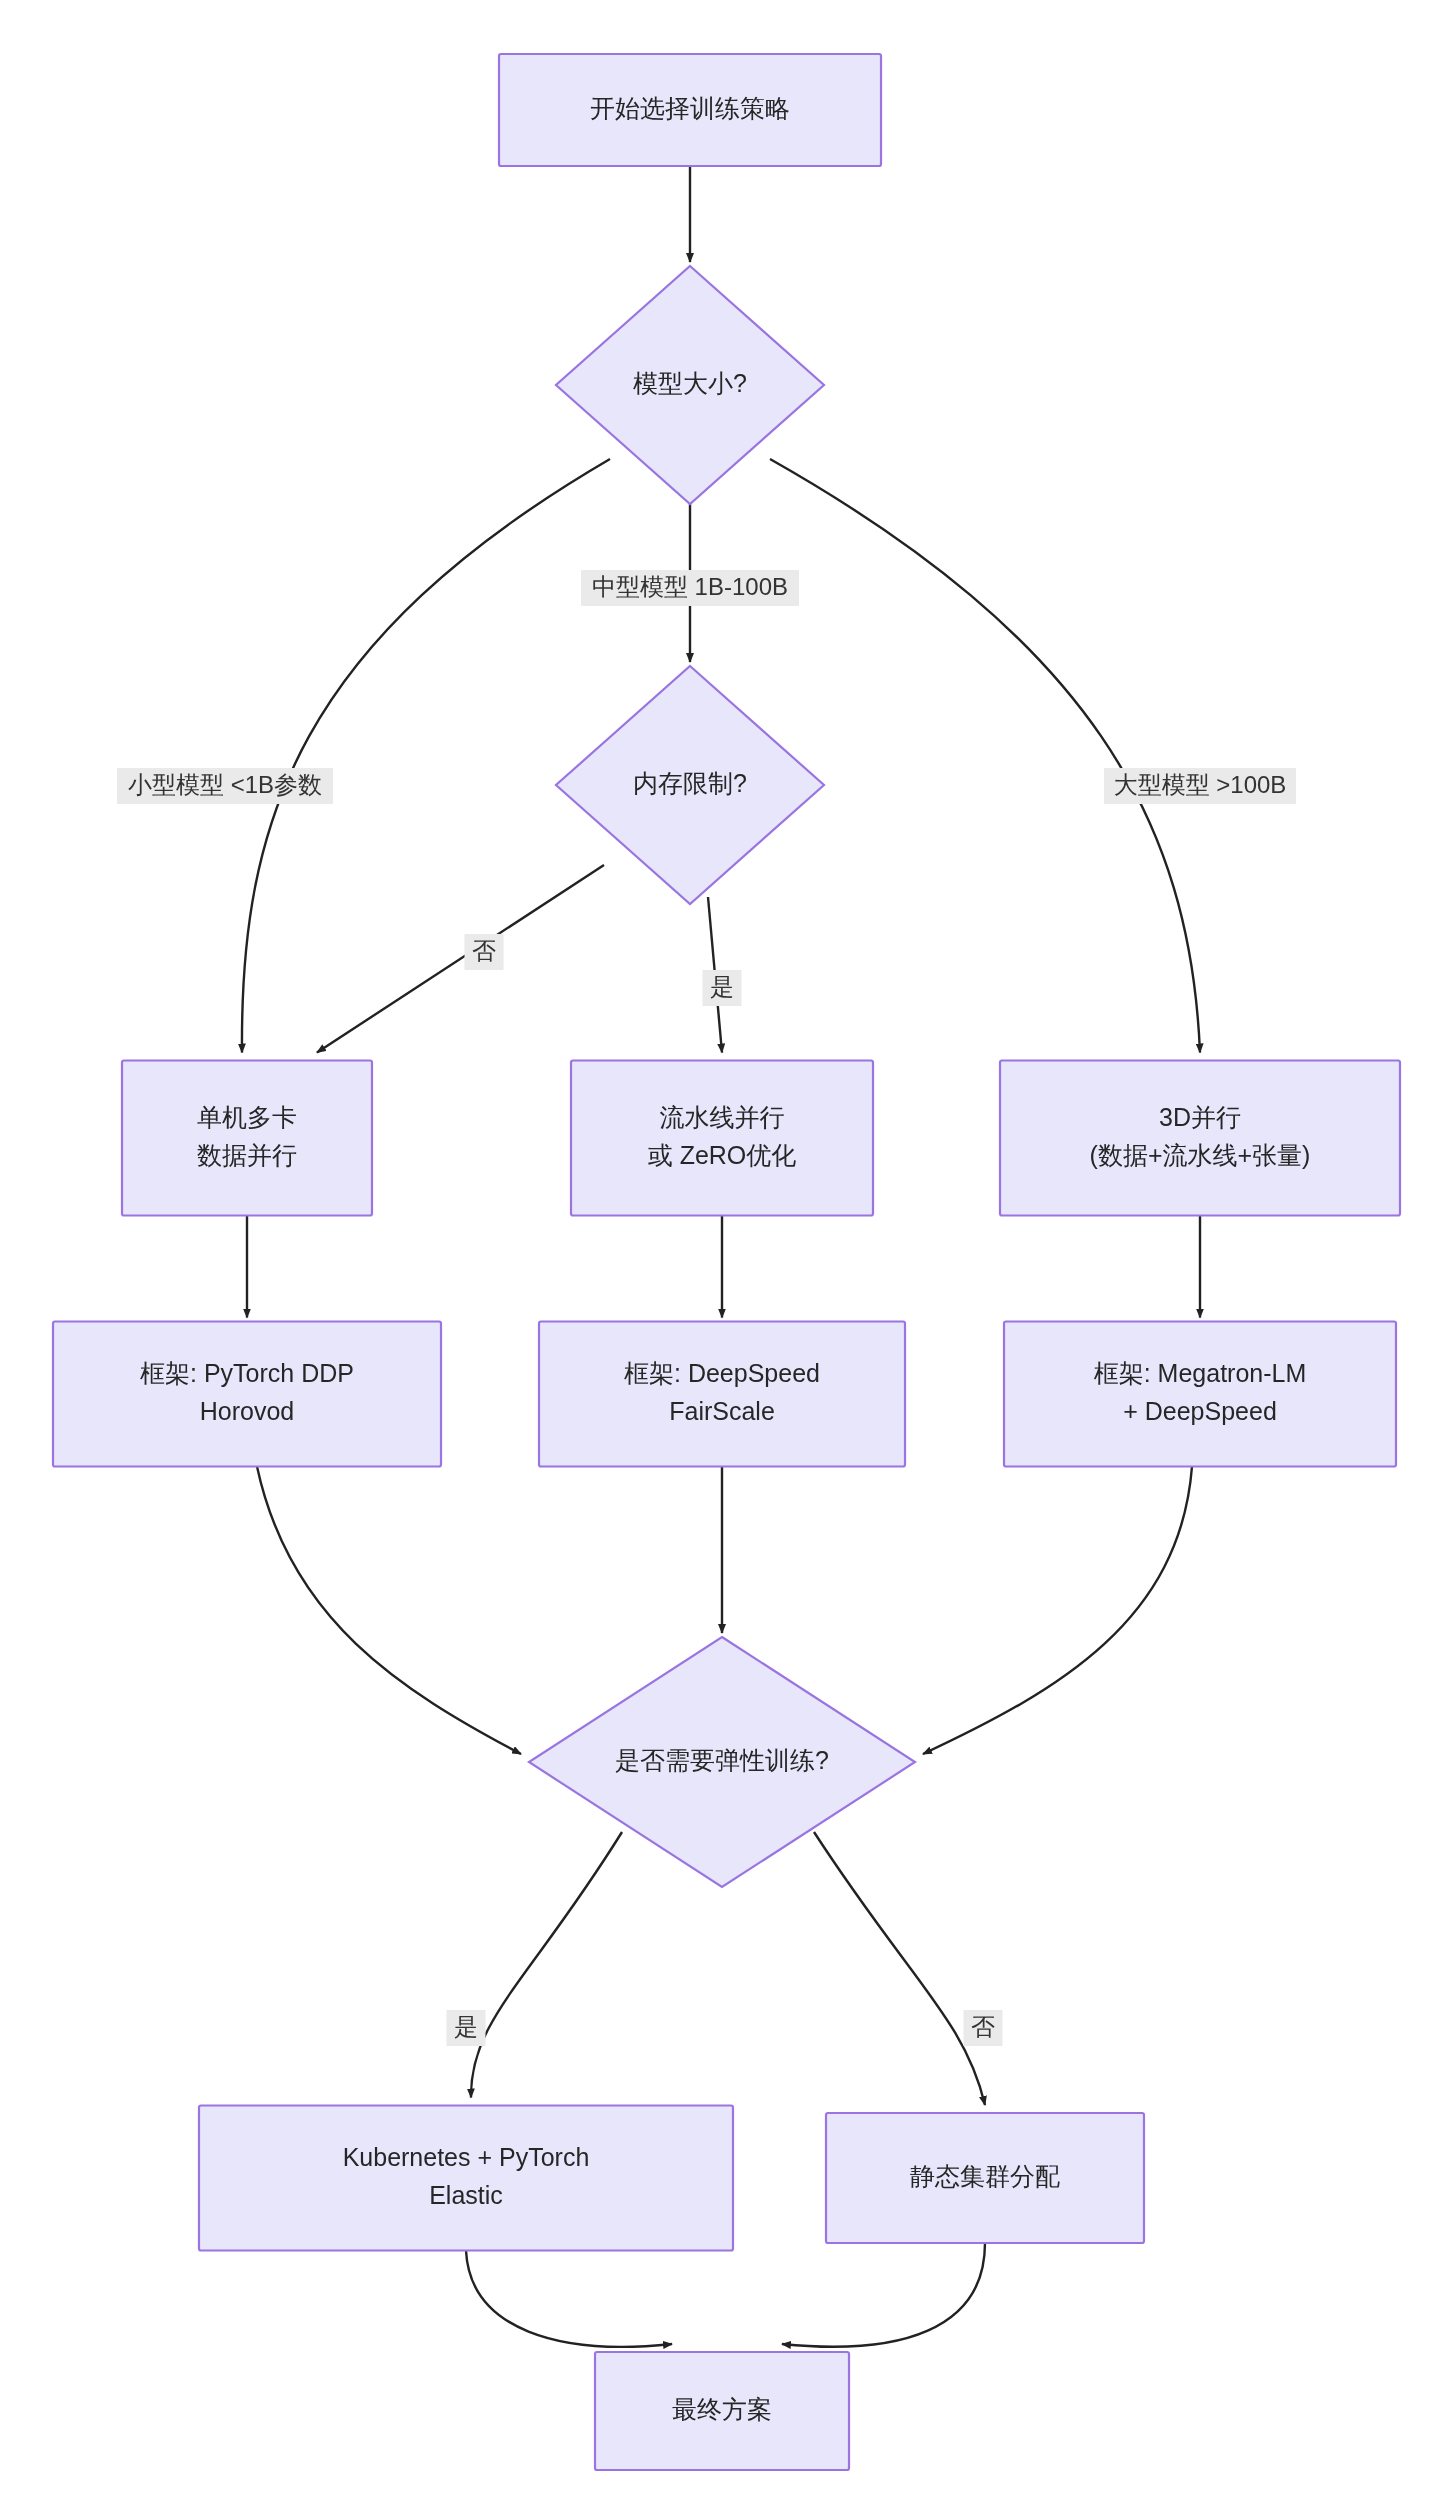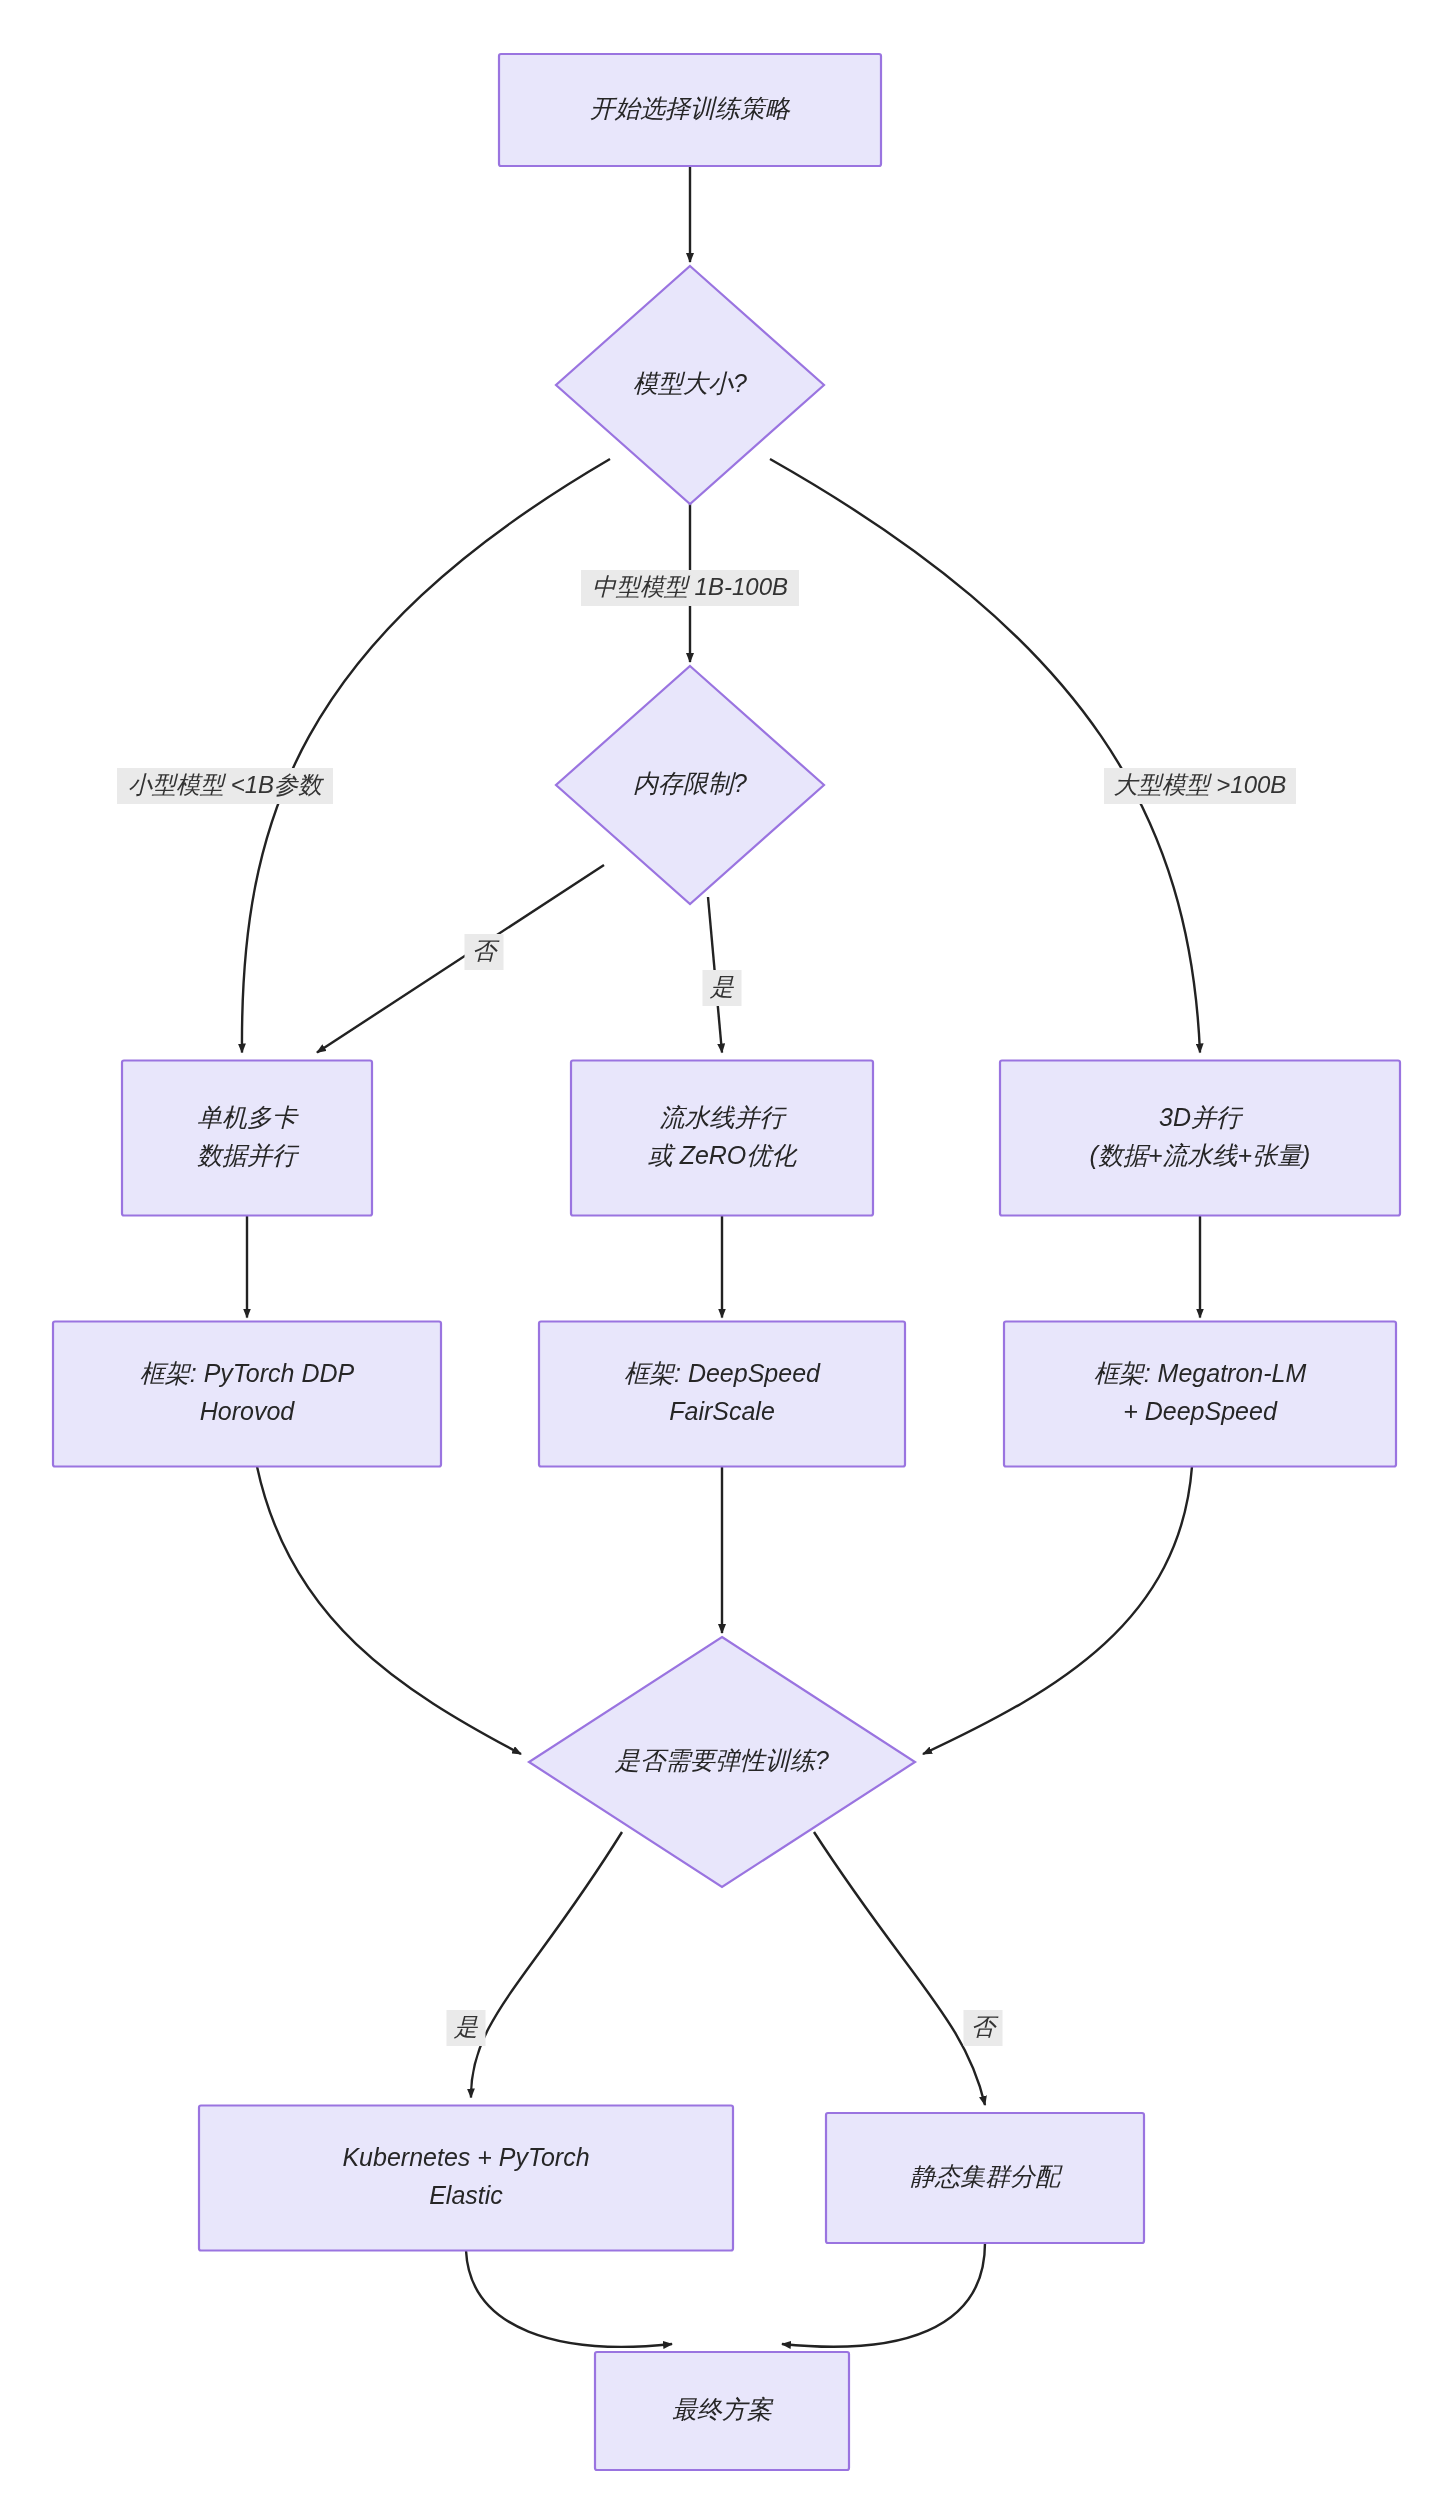--- a/index.html
+++ b/index.html
@@ -10,21 +10,20 @@
   body {
     width: 1454px;
     height: 2511px;
     font-family: "Liberation Sans", "DejaVu Sans", sans-serif;
     overflow: hidden;
   }
   #flowchart-root {
     position: relative;
     width: 1262px;
     height: 2511px;
-    font-style: italic;
   }
   svg.chart-canvas {
     display: block;
     width: 1454px;
     height: 2511px;
   }
   .node-shape {
     fill: #e8e6fb;
     stroke: #9a74e0;
     stroke-width: 2.2;

